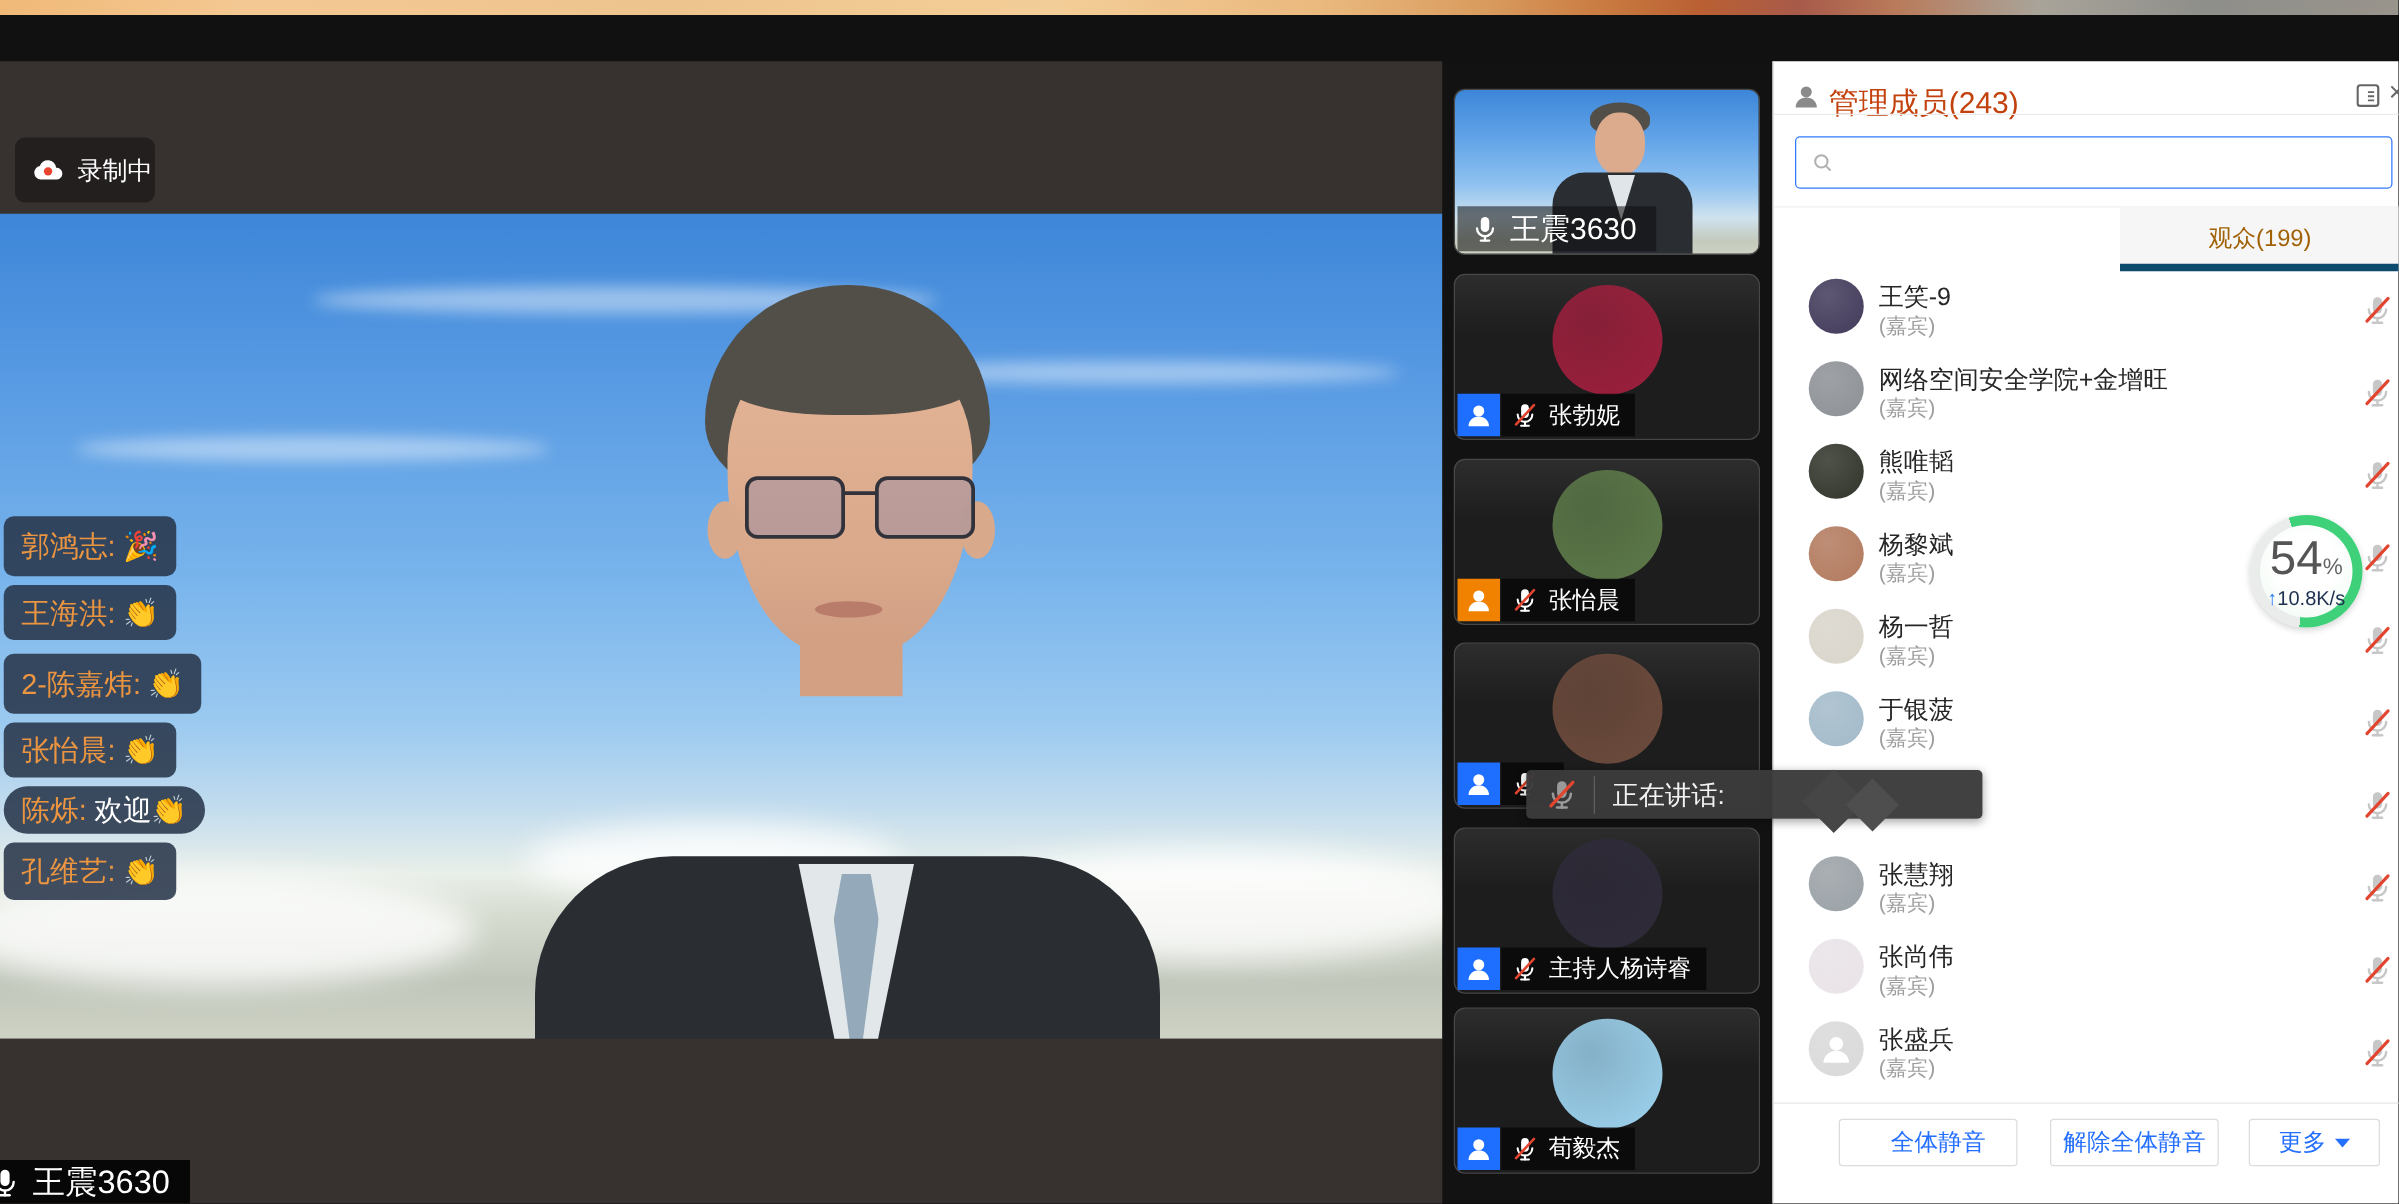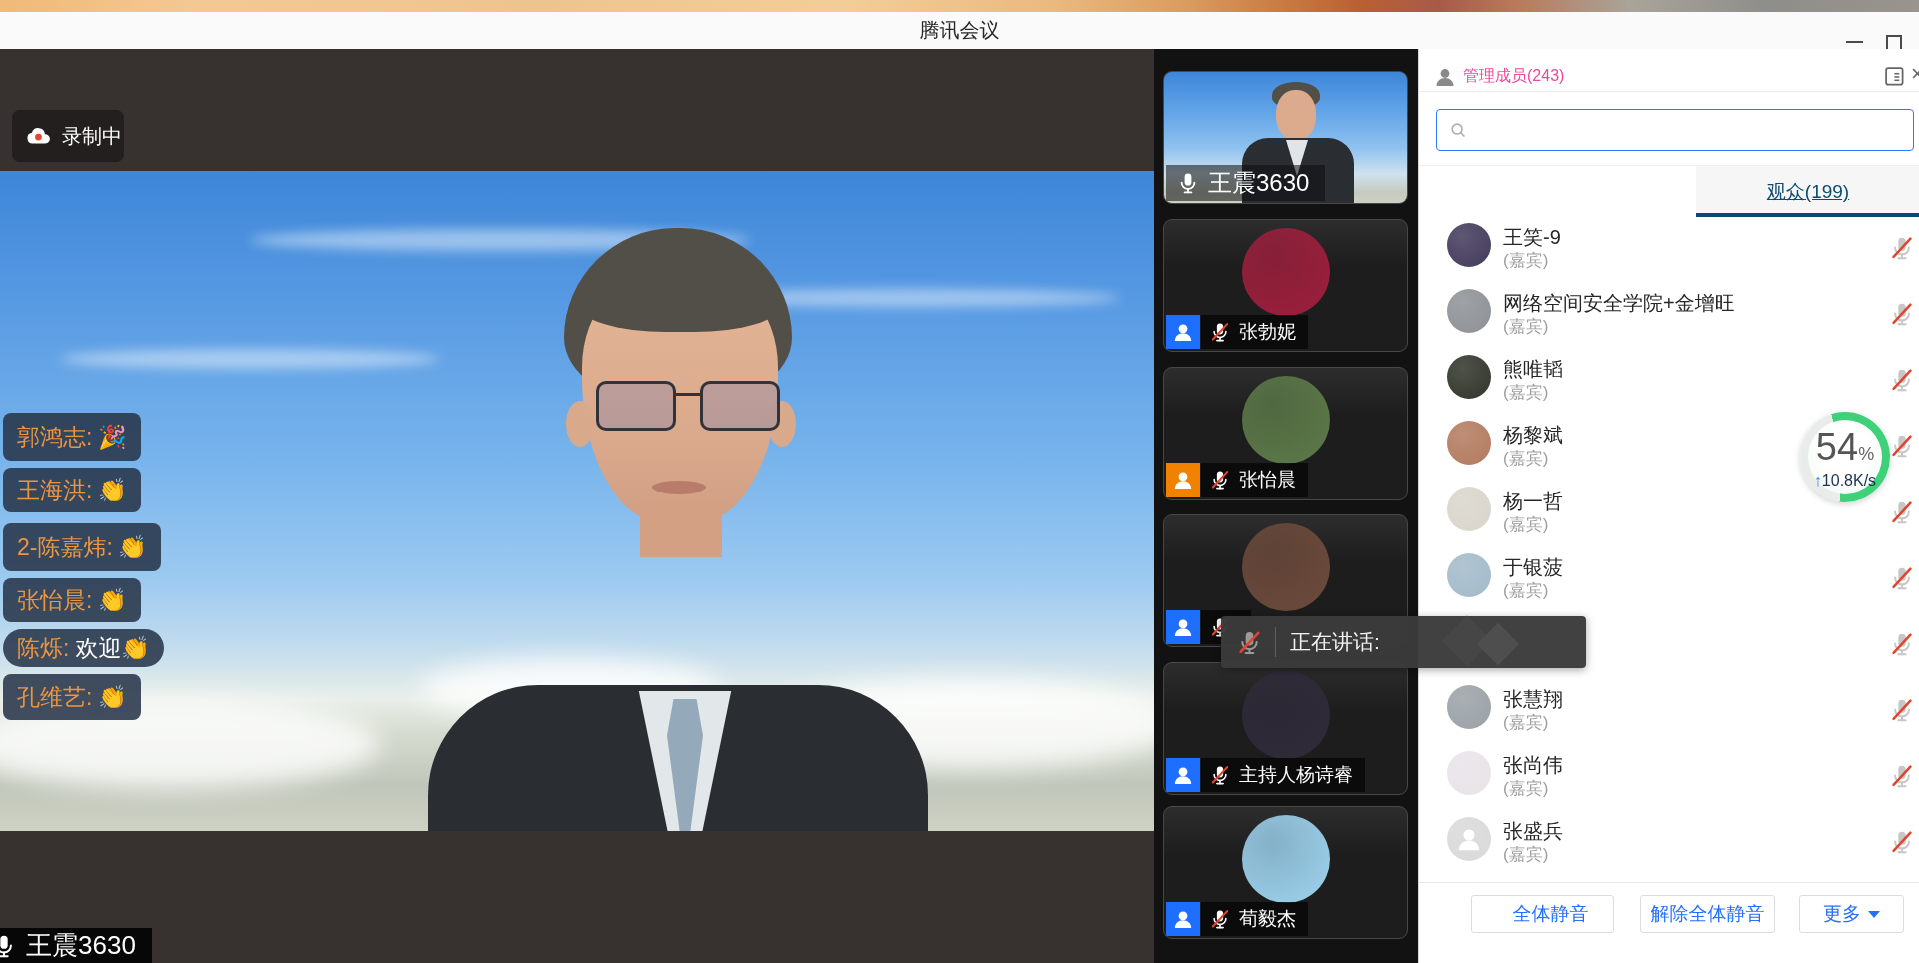--- a/index.html
+++ b/index.html
@@ -56,41 +56,41 @@
   .mini-head{position:absolute;left:112px;top:18px;width:40px;height:50px;background:#dcab8e;border-radius:46%;}
   .mini-hair{position:absolute;left:108px;top:10px;width:48px;height:26px;background:#514f48;border-radius:50% 50% 40% 40%;}
   .mini-suit{position:absolute;left:78px;top:66px;width:112px;height:70px;background:#2a2e33;border-radius:26px 26px 0 0;}
   .mini-shirt{position:absolute;left:122px;top:68px;width:22px;height:36px;background:#dfe5e9;clip-path:polygon(0 0,100% 0,50% 100%);}
   
   .mic .mcap{fill:currentColor}
   .mic .mst{stroke:currentColor;stroke-width:1.8;fill:none;stroke-linecap:round}
   .mic .slash{stroke:#e2452f;stroke-width:2.3;stroke-linecap:round;display:none}
   .mic.muted .slash{display:block}
   
-  .speak-tip{position:absolute;left:1221px;top:616px;width:365px;height:52px;background:rgba(59,59,59,.97);border-radius:4px;z-index:30;display:flex;align-items:center;box-shadow:0 2px 8px rgba(0,0,0,.35);}
+  .speak-tip{position:absolute;left:1221px;top:616px;width:365px;height:39px;background:rgba(59,59,59,.97);border-radius:4px;z-index:30;display:flex;align-items:center;box-shadow:0 2px 8px rgba(0,0,0,.35);}
   .speak-tip .tipmic{margin-left:15px;color:#9a9a9a;}
   .speak-tip .tipdiv{width:1px;height:30px;background:#5f5f5f;margin-left:12px;}
   .speak-tip .tiptext{color:#f2f2f2;font-size:21px;margin-left:14px;white-space:nowrap;}
   .wm{position:absolute;transform:rotate(45deg);}
   .wm1{left:228px;top:7px;width:36px;height:36px;background:#464646;}
   .wm2{left:262px;top:13px;width:30px;height:30px;background:#4e4e4e;}
   
   .panel{position:absolute;left:1418px;top:49px;width:501px;height:914px;background:#fff;border-left:1px solid #d9d9d9;box-sizing:border-box;}
   .phead-icon{position:absolute;left:14px;top:16px;color:#8a8a8a;}
-  .phead-title{position:absolute;left:44px;top:17px;font-size:16px;color:#ec4899;}
+  .phead-title{position:absolute;left:44px;top:17px;font-size:24px;color:#c2410c;}
   .popout{position:absolute;left:466px;top:18px;cursor:pointer;}
   .pclose{position:absolute;left:492px;top:12px;font-size:22px;color:#666;cursor:pointer;}
   .phead-div{position:absolute;left:0;top:42px;width:501px;height:1px;background:#ececec;}
   .searchbox{position:absolute;left:17px;top:60px;width:478px;height:42px;border:1px solid #2f79ff;border-radius:4px;box-sizing:border-box;background:#fff;}
   .searchbox input{position:absolute;left:38px;top:4px;width:420px;height:30px;border:none;outline:none;font-size:17px;background:transparent;}
   .searchbox svg{position:absolute;left:12px;top:11px;}
   .tabs{position:absolute;left:0;top:116px;width:501px;height:51px;border-top:1px solid #efefef;}
   .tab{position:absolute;top:0;height:51px;line-height:51px;text-align:center;font-size:19px;cursor:pointer;}
   .tab.t0{left:0;width:277px;background:#fff;color:#1a6eff;}
-  .tab.t1{left:277px;width:224px;background:#f6f6f7;color:#0c4a6e;border-bottom:4px solid #0c4a6e;box-sizing:border-box;text-decoration:underline;}
+  .tab.t1{left:277px;width:224px;background:#f6f6f7;color:#a16207;border-bottom:6px solid #0c4a6e;box-sizing:border-box;}
   .mrow{position:absolute;left:0;width:501px;height:66px;cursor:pointer;}
   .mavatar{position:absolute;left:28px;top:1px;width:44px;height:44px;border-radius:50%;overflow:hidden;display:flex;align-items:center;justify-content:center;}
   .mname{position:absolute;left:84px;top:2px;font-size:20px;color:#262626;white-space:nowrap;}
   .mrole{position:absolute;left:84px;top:27px;font-size:17px;color:#9e9e9e;}
   .mmic{position:absolute;left:470px;top:13px;color:#c7c7c7;cursor:pointer;}
   .pfoot-div{position:absolute;left:0;top:833px;width:501px;height:1px;background:#e8e8e8;}
   .fbtn{position:absolute;top:846px;height:38px;background:#fff;border:1px solid #dcdcdc;border-radius:3px;color:#2670ff;font-size:19px;display:flex;align-items:center;justify-content:center;box-sizing:border-box;cursor:pointer;gap:7px;}
   .fbtn.b0{left:52px;width:143px;padding-left:16px;}
   .fbtn.b1{left:221px;width:135px;}
   .fbtn.b2{left:380px;width:105px;}
@@ -105,25 +105,20 @@
   .net-speed{font-size:16px;color:#1e2f4f;line-height:20px;}
   .net-speed .arrow{color:#2f7cf6;font-weight:bold;}
 </style>
 </head>
 <body>
 
 <div id="app">
 
   <div class="top-strip"></div>
 
-  <div class="titlebar">
-    <div class="wtitle">腾讯会议</div>
-    <div class="win-min"></div>
-    <div class="win-max"></div>
-  </div>
 
   <div class="stage">
     <div class="sky"></div>
     <div class="streak" style="left:250px;top:180px;width:500px;height:22px;"></div>
     <div class="streak" style="left:700px;top:240px;width:420px;height:18px;"></div>
     <div class="streak" style="left:60px;top:300px;width:380px;height:20px;"></div>
     <div class="cloud" style="left:-40px;top:650px;width:420px;height:90px;"></div>
     <div class="cloud" style="left:420px;top:610px;width:300px;height:60px;"></div>
     <div class="cloud" style="left:760px;top:630px;width:420px;height:90px;"></div>
     <div class="hair"></div>

